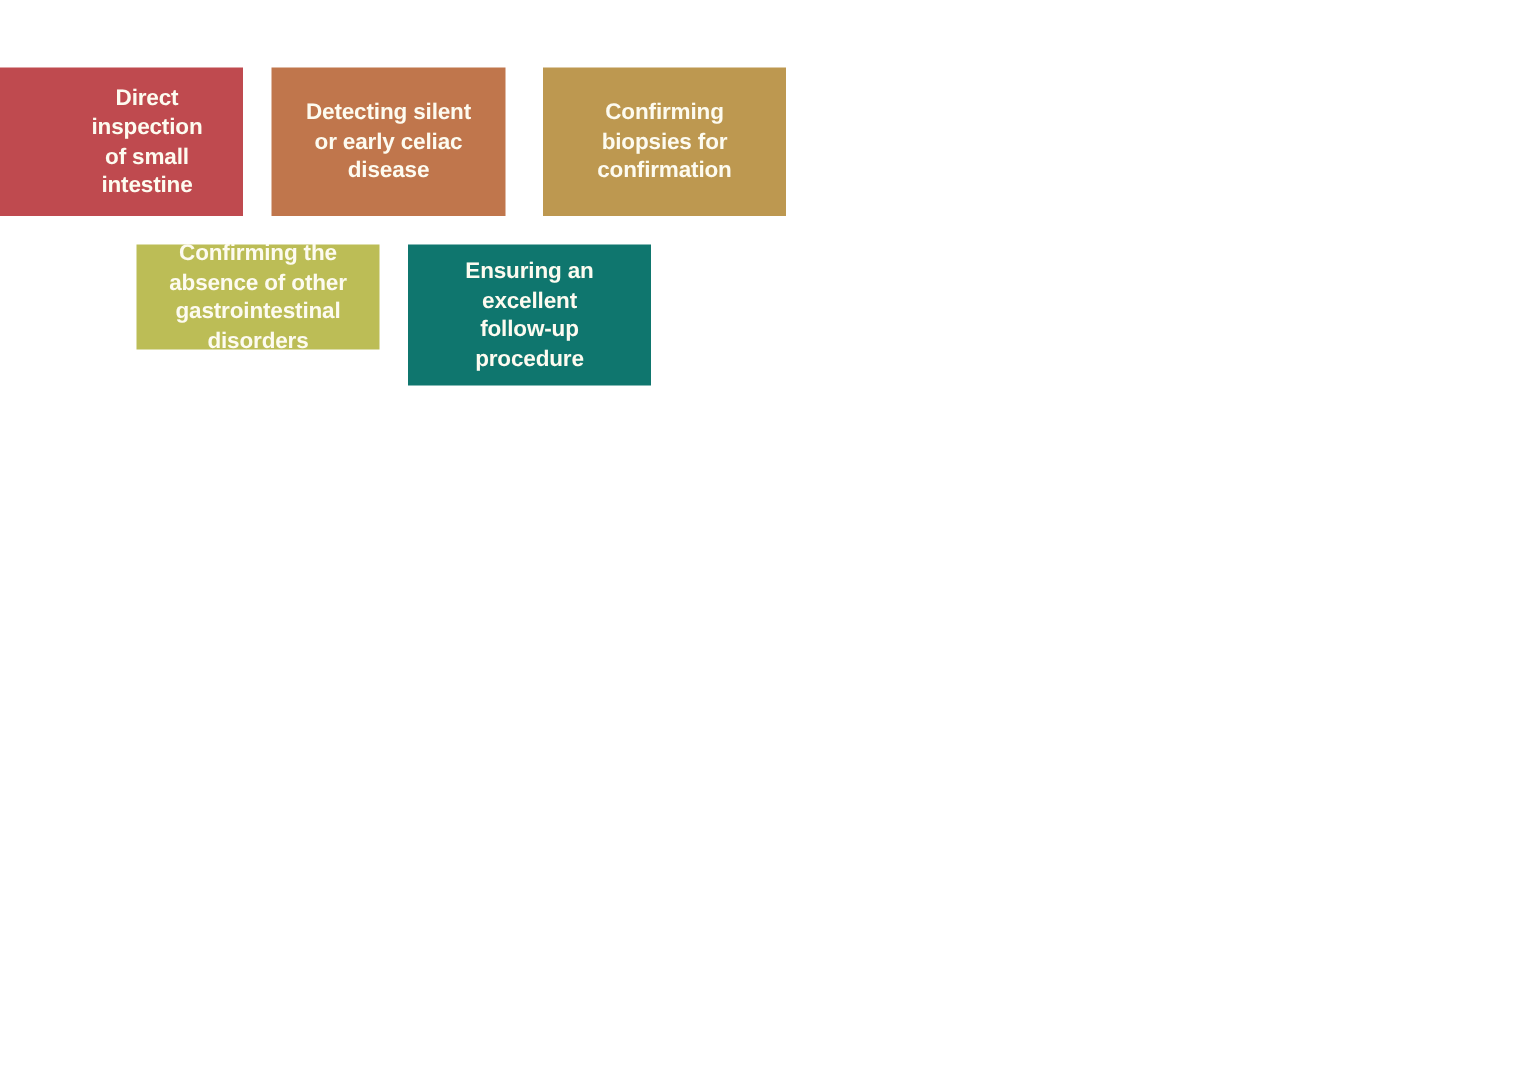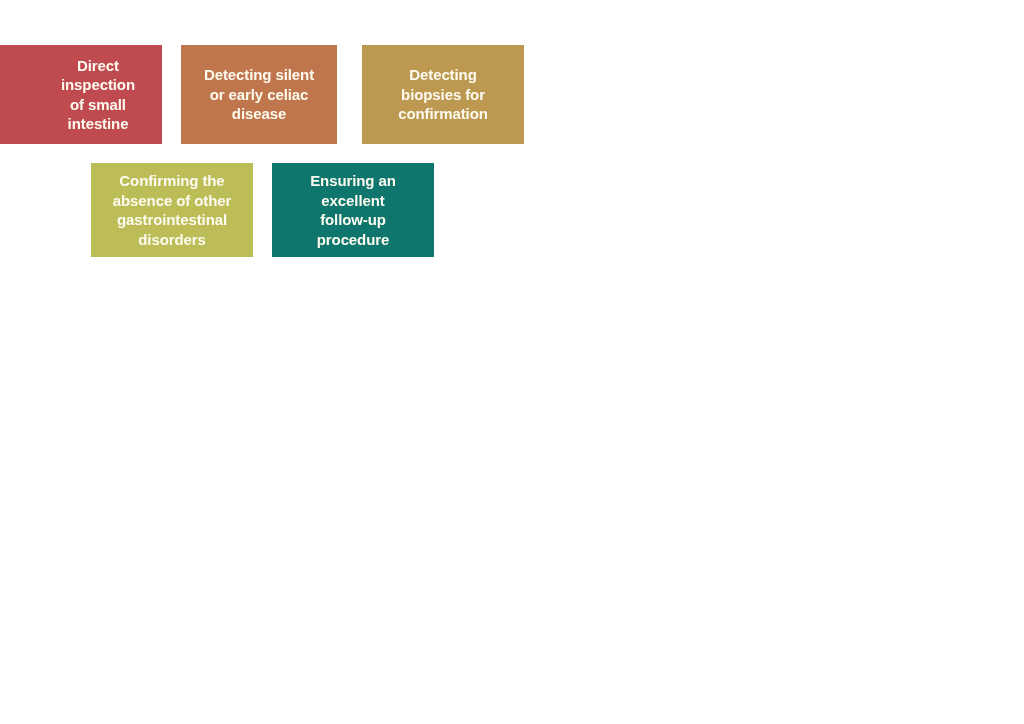--- a/index.html
+++ b/index.html
@@ -50,27 +50,27 @@
       <div class="concept-box" style="left: -6px; top: 45px; width: 168px; height: 99px; background: rgb(191, 74, 79);">
         <span class="box-label" style="color: rgb(253, 251, 240); padding-left: 40px;">Direct inspection
 of small intestine</span>
       </div>
       <div class="concept-box" style="left: 181px; top: 45px; width: 156px; height: 99px; background: rgb(192, 118, 76);">
         <span class="box-label" style="color: rgb(253, 251, 240);">Detecting silent
 or early celiac
 disease</span>
       </div>
       <div class="concept-box" style="left: 362px; top: 45px; width: 162px; height: 99px; background: rgb(189, 152, 80);">
-        <span class="box-label" style="color: rgb(253, 251, 240);">Detecting
+        <span class="box-label" style="color: rgb(253, 251, 240);">Confirming
 biopsies for
 confirmation</span>
       </div>
     </div>
   <div id="row-bottom">
-      <div class="concept-box" style="left: 91px; top: 163px; width: 162px; height: 94px; background: rgb(188, 189, 86);">
+      <div class="concept-box" style="left: 91px; top: 163px; width: 162px; height: 70px; background: rgb(188, 189, 86);">
         <span class="box-label" style="color: rgb(253, 251, 240);">Confirming the
 absence of other
 gastrointestinal
 disorders</span>
       </div>
       <div class="concept-box" style="left: 272px; top: 163px; width: 162px; height: 94px; background: #0f766e; justify-content: center;">
         <span class="box-label" style="color: rgb(253, 251, 240);">Ensuring an
 excellent
 follow-up
 procedure</span>

